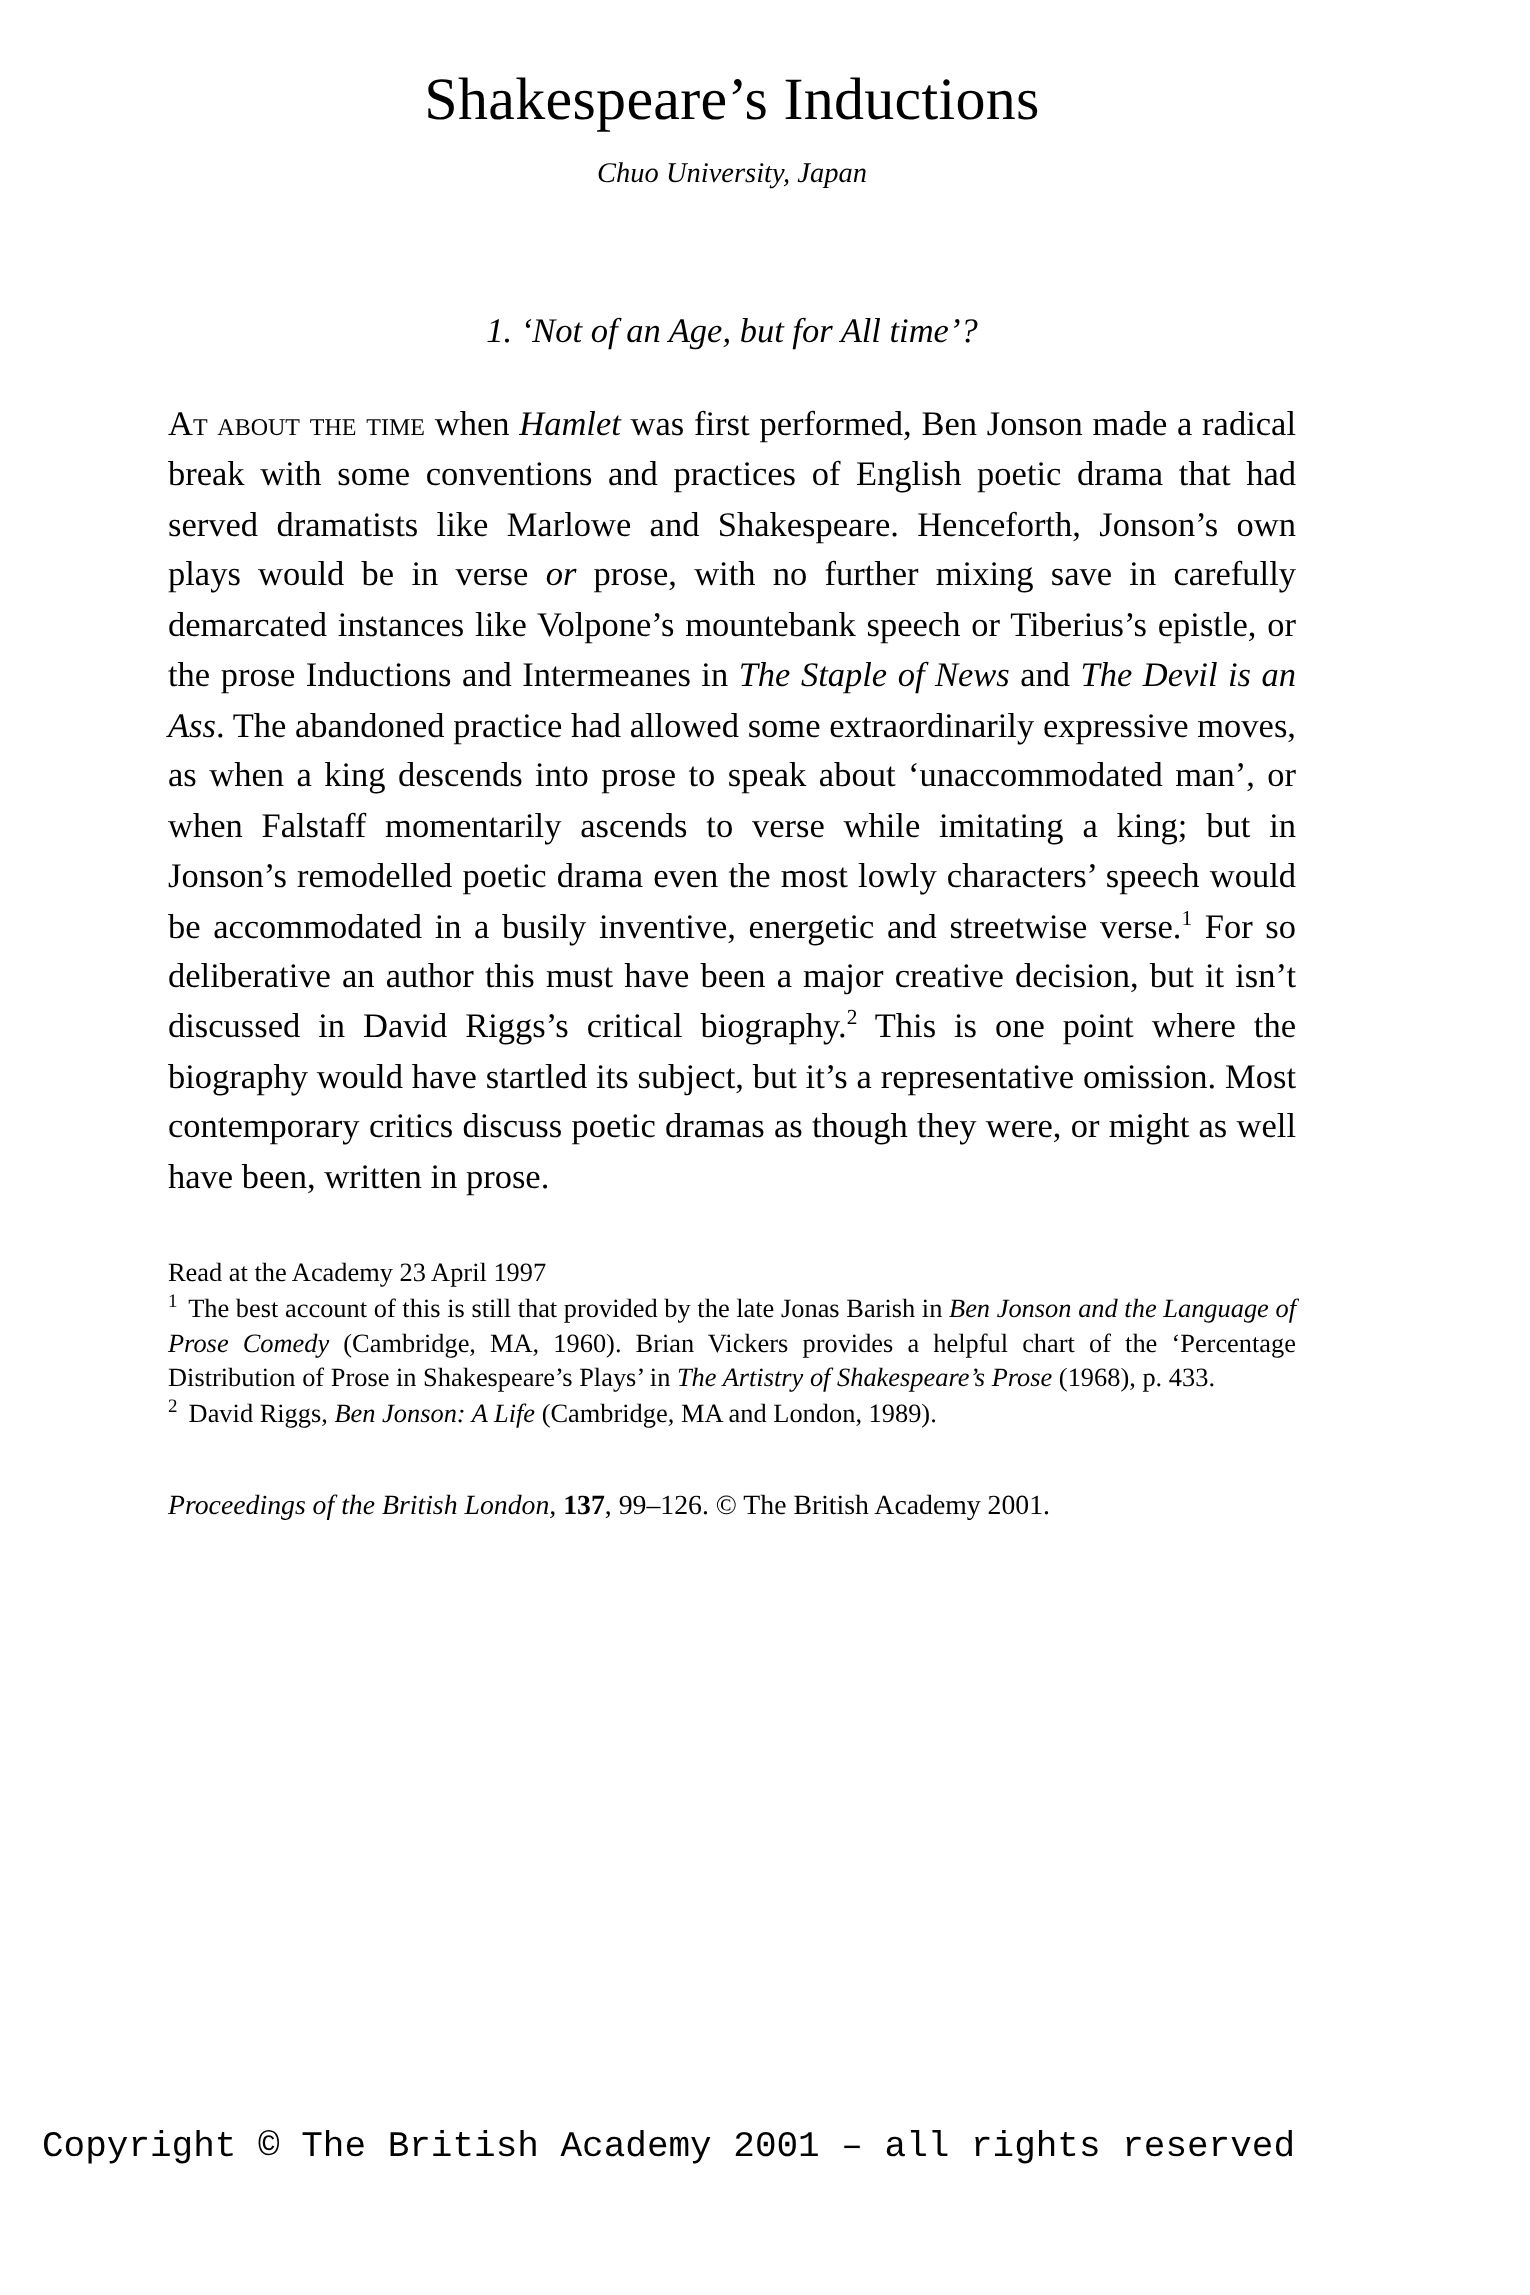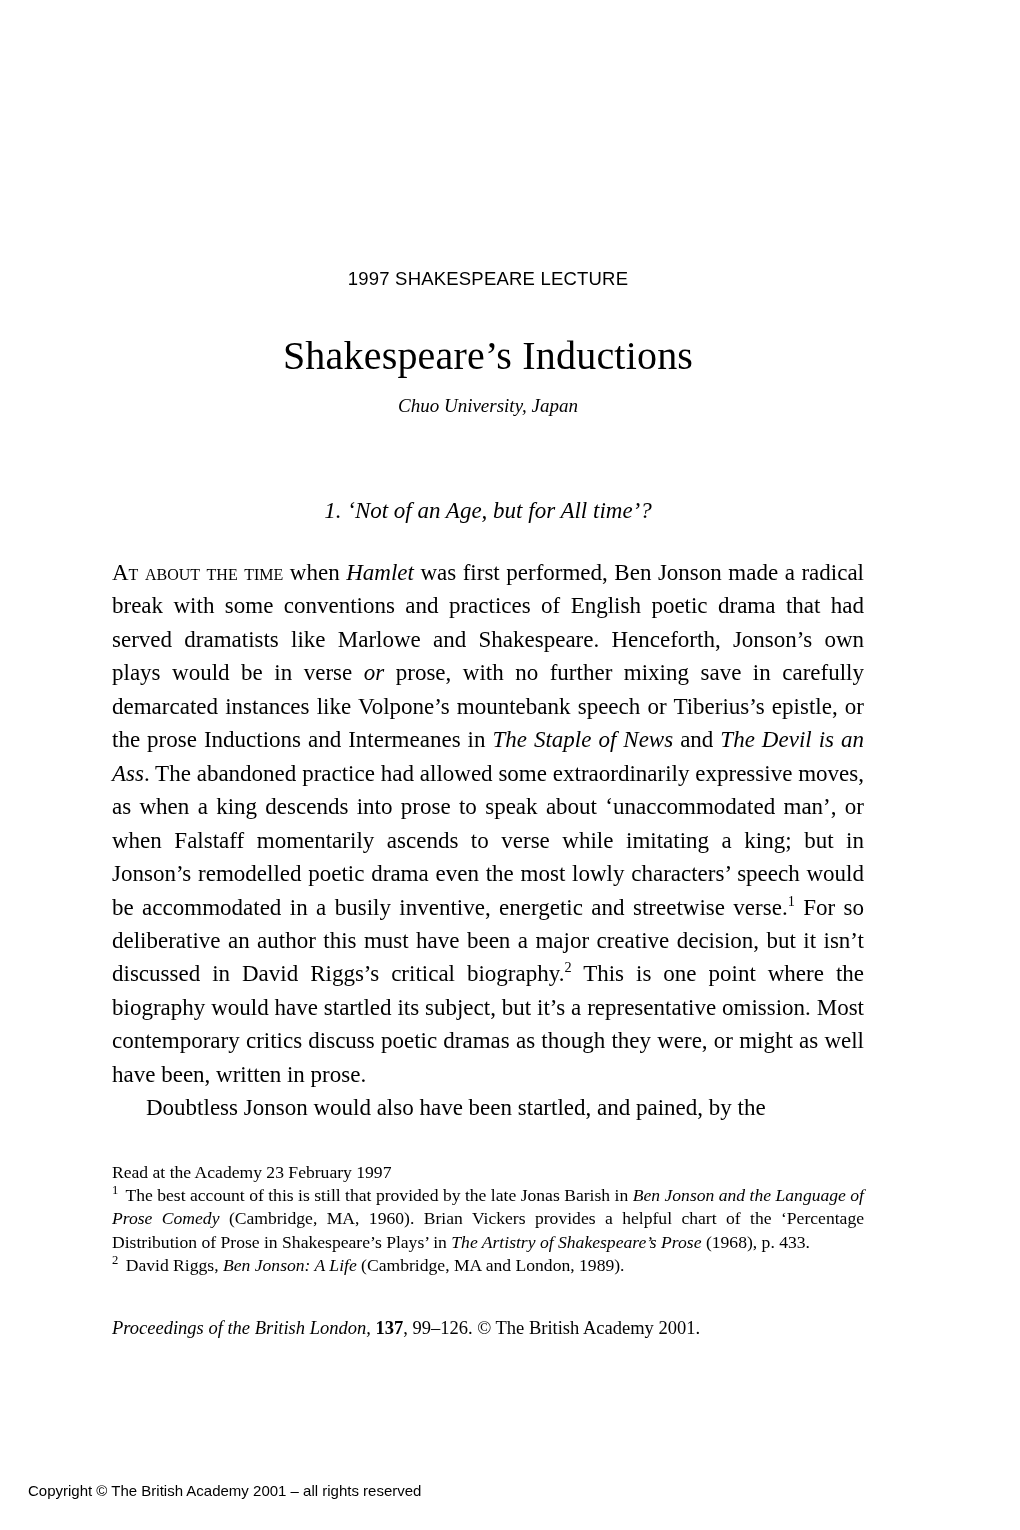--- a/index.html
+++ b/index.html
@@ -114,46 +114,44 @@
     font-style: normal;
     font-weight: bold;
   }
   .proceedings .roman {
     font-style: normal;
   }
 
   .copyright {
     position: absolute;
     left: 28px;
-    top: 1482px;
-    font-size: 15px;
-    font-family: Liberation Sans, sans-serif;
+    top: 1418px;
+    font-size: 24px;
+    font-family: Liberation Mono, monospace;
   }
 </style>
 </head>
 <body>
 
 <div class="page">
   <div class="content">
 
-    <div class="series-head">1997 SHAKESPEARE LECTURE</div>
 
     <h1 class="title">Shakespeare’s Inductions</h1>
 
     <div class="affiliation">Chuo University, Japan</div>
 
     <div class="section-head">1.  ‘Not of an Age, but for All time’?</div>
 
     <div class="body-text">
       <p><span class="smallcaps">At about the time</span><span> when </span><em>Hamlet</em><span> was first performed, Ben Jonson made a radical break with some conventions and practices of English poetic drama that had served dramatists like Marlowe and Shakespeare. Henceforth, Jonson’s own plays would be in verse </span><em>or</em><span> prose, with no further mixing save in carefully demarcated instances like Volpone’s mountebank speech or Tiberius’s epistle, or the prose Inductions and Intermeanes in </span><em>The Staple of News</em><span> and </span><em>The Devil is an Ass</em><span>. The abandoned practice had allowed some extraordinarily expressive moves, as when a king descends into prose to speak about ‘unaccommodated man’, or when Falstaff momentarily ascends to verse while imitating a king; but in Jonson’s remodelled poetic drama even the most lowly characters’ speech would be accommodated in a busily inventive, energetic and streetwise verse.</span><sup>1</sup><span> For so deliberative an author this must have been a major creative decision, but it isn’t discussed in David Riggs’s critical biography.</span><sup>2</sup><span> This is one point where the biography would have startled its subject, but it’s a representative omission. Most contemporary critics discuss poetic dramas as though they were, or might as well have been, written in prose.</span></p>
-      <p class="indent">Doubtless Jonson would also have been startled, and pained, by the</p>
     </div>
 
     <div class="notes">
-      <p>Read at the Academy 23 February 1997</p>
+      <p>Read at the Academy 23 April 1997</p>
       <p><span class="note-num">1</span><span>  The best account of this is still that provided by the late Jonas Barish in </span><em>Ben Jonson and the Language of Prose Comedy</em><span> (Cambridge, MA, 1960). Brian Vickers provides a helpful chart of the ‘Percentage Distribution of Prose in Shakespeare’s Plays’ in </span><em>The Artistry of Shakespeare’s Prose</em><span> (1968), p. 433.</span></p>
       <p><span class="note-num">2</span><span>  David Riggs, </span><em>Ben Jonson: A Life</em><span> (Cambridge, MA and London, 1989).</span></p>
     </div>
 
     <div class="proceedings"><span>Proceedings of the British London,</span> <b>137</b><span class="roman">, 99–126. © The British Academy 2001.</span></div>
 
   </div>
 
   <div class="copyright">Copyright © The British Academy 2001 – all rights reserved</div>
 </div>

